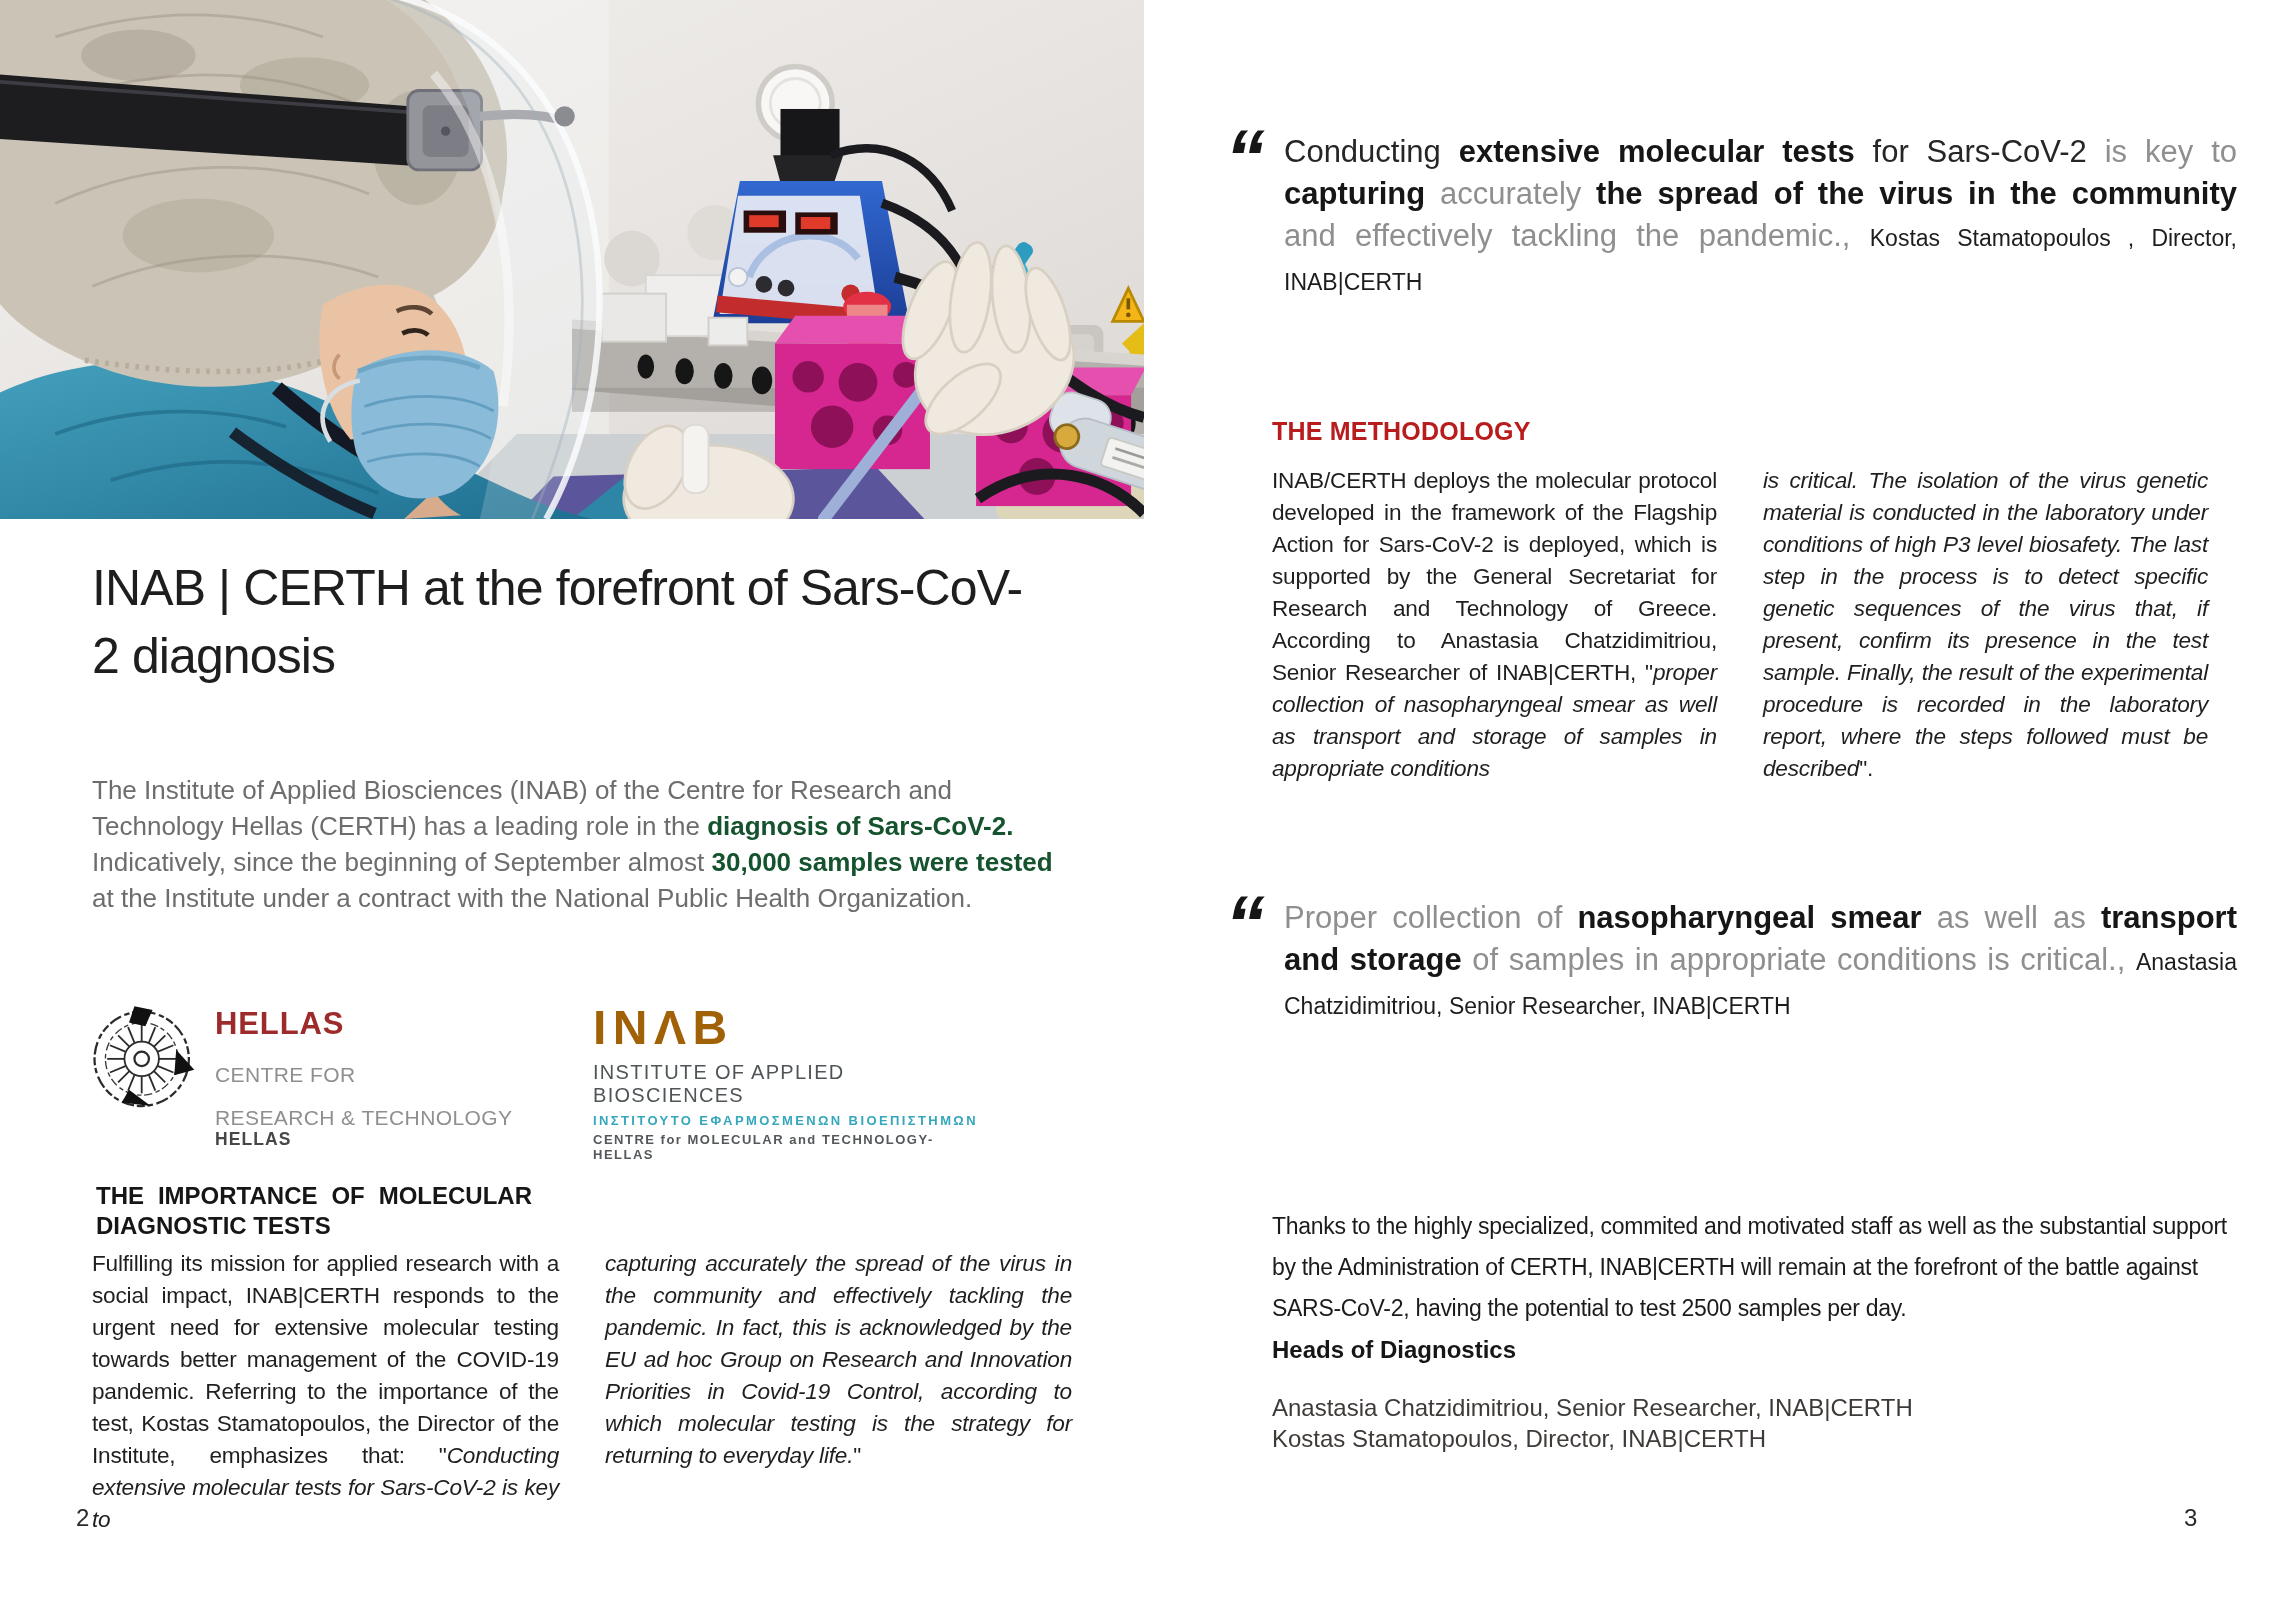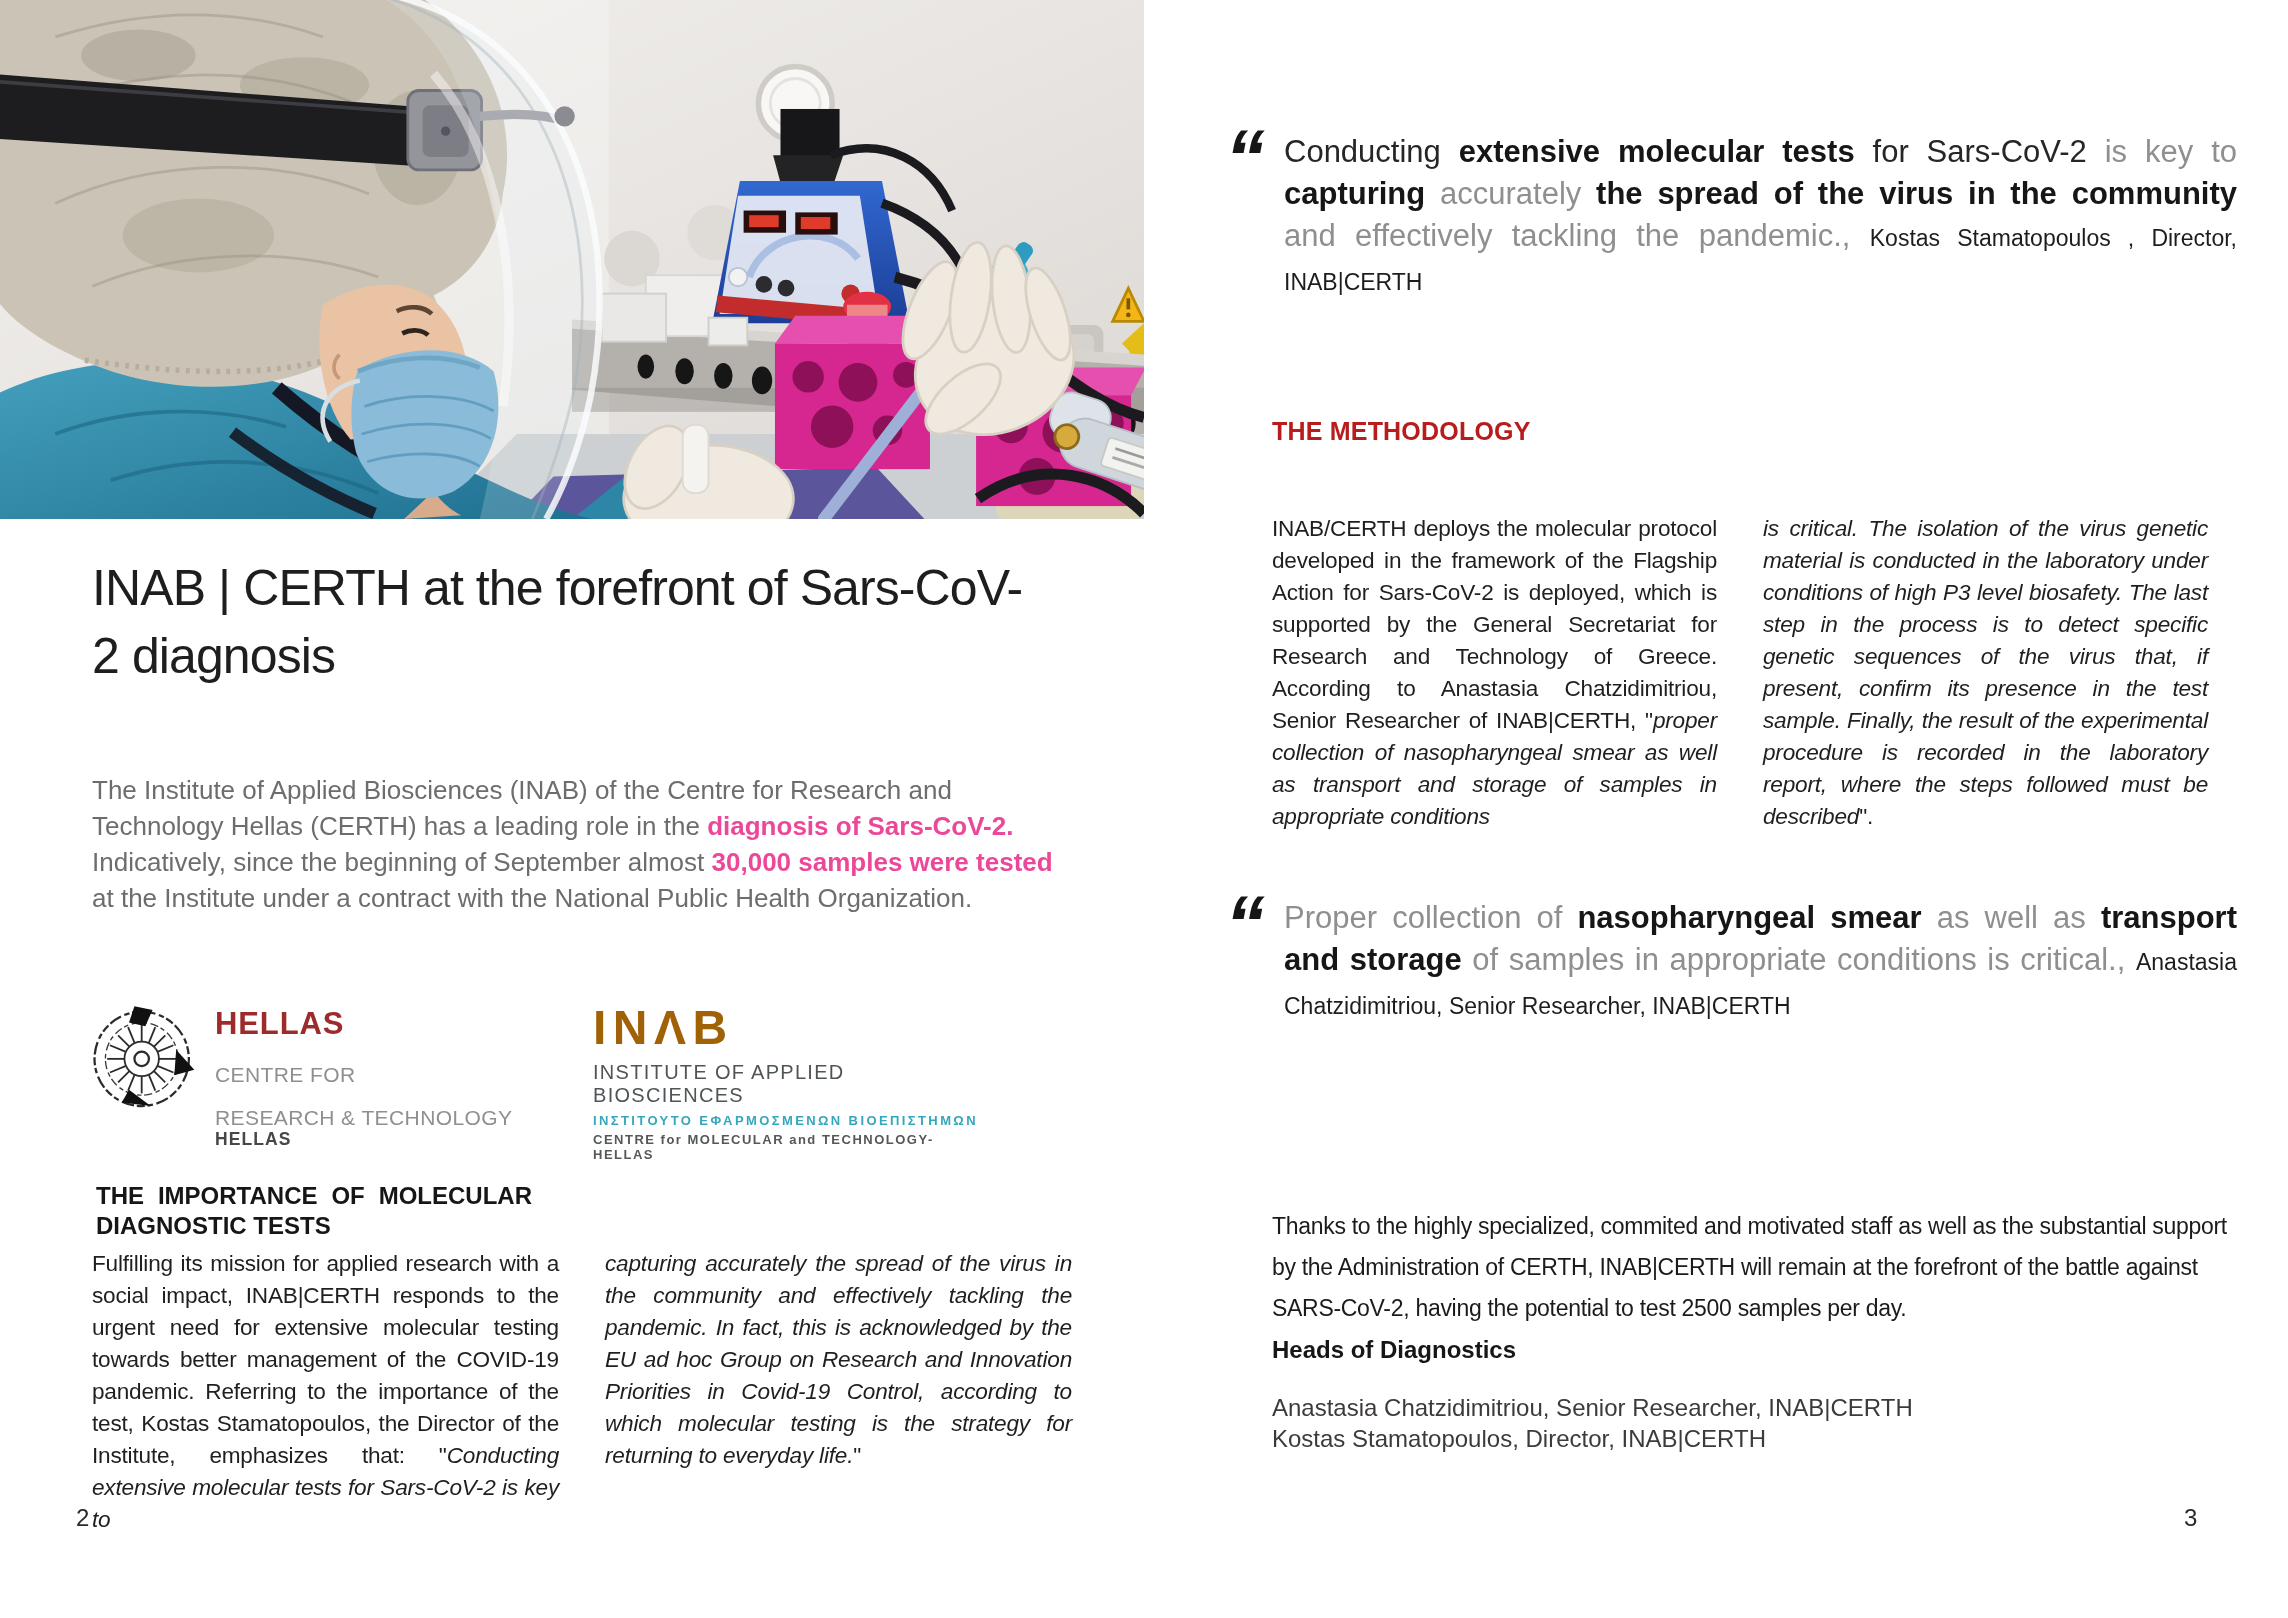--- a/index.html
+++ b/index.html
@@ -9,21 +9,21 @@
 
   
   .photo { position:absolute; left:0; top:0; width:1144px; height:519px; }
   .photo svg { display:block; width:100%; height:100%; }
 
   
   .title { position:absolute; left:92px; top:554px; width:951px;
            font-size:50px; line-height:68px; color:#1e1e1e; letter-spacing:-0.9px; font-weight:400; }
   .intro { position:absolute; left:92px; top:772px; width:980px;
            font-size:26px; line-height:36px; color:#6d6d6d; }
-  .intro .sb { color:#ec4899; }
+  .intro .sb { color:#14532d; }
 
   .logo-certh { position:absolute; left:89px; top:997px; width:434px; }
   .certh-emblem { position:absolute; left:0; top:1.8px; width:109px; height:127px; }
   .certh-text { position:absolute; left:126px; top:9.2px; }
   .certh-word { font-size:31px; font-weight:700; color:#9e2b2b; letter-spacing:0.9px; }
   .certh-sub  { font-size:21px; color:#8f8f8f; line-height:19.4px; letter-spacing:0.4px; margin-top:23px; }
   .certh-sub3 { font-size:17.5px; color:#474747; font-weight:700; letter-spacing:1.1px; margin-top:1.8px; }
 
   .logo-inab { position:absolute; left:593px; top:1004px; width:388px; }
   .inab-word { font-size:48px; color:#a16207; letter-spacing:6.5px; font-weight:700; line-height:48px; }
@@ -49,21 +49,21 @@
   .q2 { top:897px; }
   .qmark { position:absolute; left:-1.8px; top:-13px; font-size:79px; line-height:79px;
            font-weight:700; font-style:italic; color:#161616; letter-spacing:-3.7px; }
   .sd { color:#262626; }
   .sb { color:#161616; font-weight:700; }
   .si { font-style:italic; }
   .sa { font-size:23px; color:#1d1d1d; letter-spacing:0; }
 
   .meth-heading { position:absolute; left:1272px; top:417px;
                   font-size:25px; font-weight:700; color:#b91c1c; letter-spacing:0.2px; }
-  .cols-meth { position:absolute; left:1272px; top:465px; width:936px;margin-top:48px; }
+  .cols-meth { position:absolute; left:1272px; top:465px; width:936px; }
   .colm { width:445px; font-size:22.6px; line-height:32px; color:#1f1f1f;
           text-align:justify; letter-spacing:-0.2px; }
 
   .closing { position:absolute; left:1272px; top:1206px; width:967px;
              font-size:23px; line-height:41px; color:#1b1b1b; letter-spacing:-0.3px; }
   .heads-heading { position:absolute; left:1272px; top:1336px;
                    font-size:24px; font-weight:700; color:#161616;text-align:center; }
   .heads-names { position:absolute; left:1272px; top:1392px;
                  font-size:24px; line-height:31px; color:#3e3a38; }
 </style>

